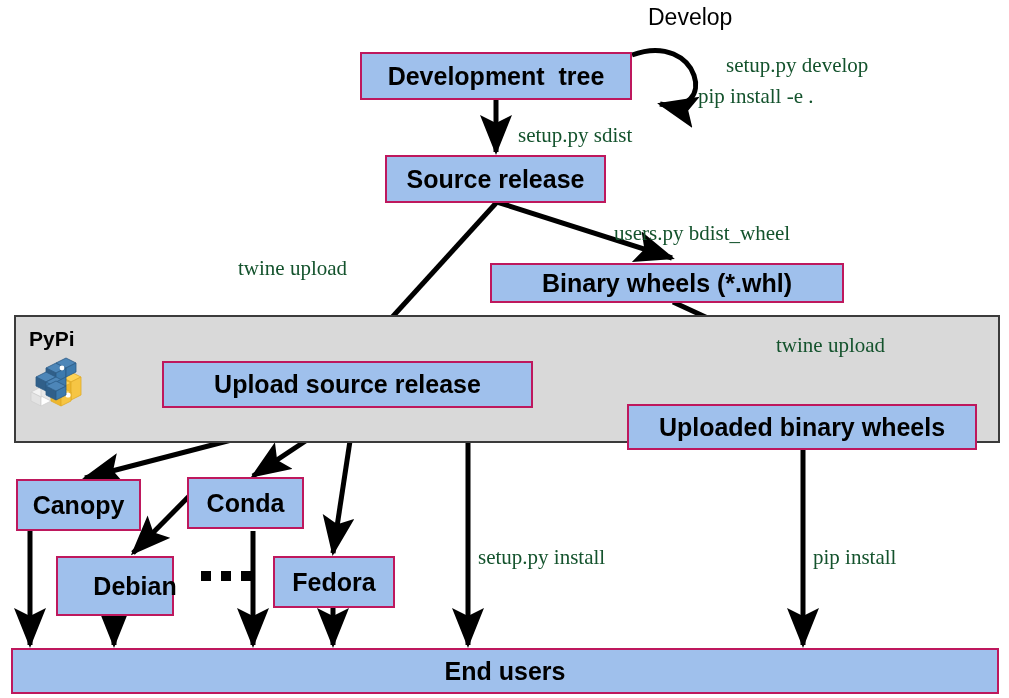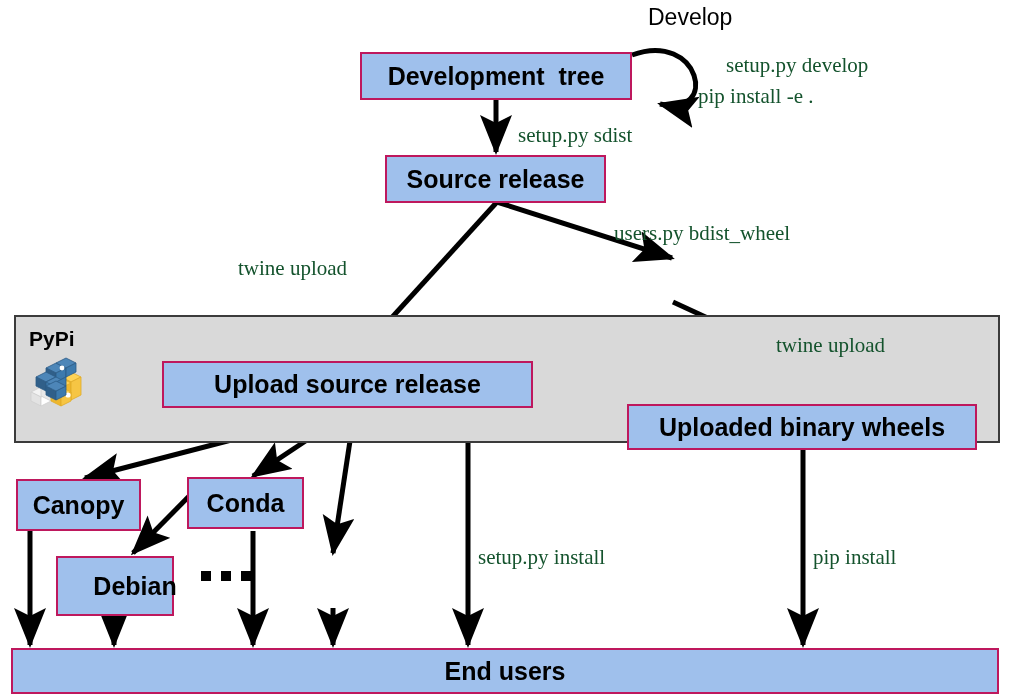--- a/index.html
+++ b/index.html
@@ -197,31 +197,33 @@
         <polygon points="28,35 38,30 38,39 28,44" fill="#3d7aad" stroke="#2c5c86" stroke-width="0.8"></polygon>
         <polygon points="18,30 28,25 38,30 28,35" fill="#4d86b8" stroke="#2c5c86" stroke-width="0.8"></polygon>
       </g>
     </svg>
   </div>
 
   <div class="node" style="left:360px; top:52px; width:272px; height:48px; font-size:25px;">Development  tree</div>
 
   <div class="node" style="left:385px; top:155px; width:221px; height:48px; font-size:25px;">Source release</div>
 
+  <div class="node" style="left:490px; top:263px; width:354px; height:40px; font-size:25px;">Binary wheels (*.whl)</div>
 
   <div class="node" style="left:162px; top:361px; width:371px; height:47px; font-size:25px;">Upload source release</div>
 
   <div class="node" style="left:627px; top:366px; width:350px; height:46px; font-size:25px;margin-top:38px;">Uploaded binary wheels</div>
 
   <div class="node" style="left:16px; top:479px; width:125px; height:52px; font-size:25px;">Canopy</div>
 
   <div class="node" style="left:187px; top:477px; width:117px; height:52px; font-size:25px;">Conda</div>
 
   <div class="node" style="left:56px; top:556px; width:118px; height:60px; font-size:25px;padding-left:40px;">Debian</div>
 
+  <div class="node" style="left:273px; top:556px; width:122px; height:52px; font-size:25px;">Fedora</div>
 
   <div class="node" style="left:11px; top:648px; width:988px; height:46px; font-size:25px;">End users</div>
 
   <div class="dots" style="left:201px; top:571px;">
     <i></i>
       <i></i>
       <i></i>
   </div>
 
   <div class="plain-label" style="left:648px; top:4px; font-size:23px;">Develop</div>

